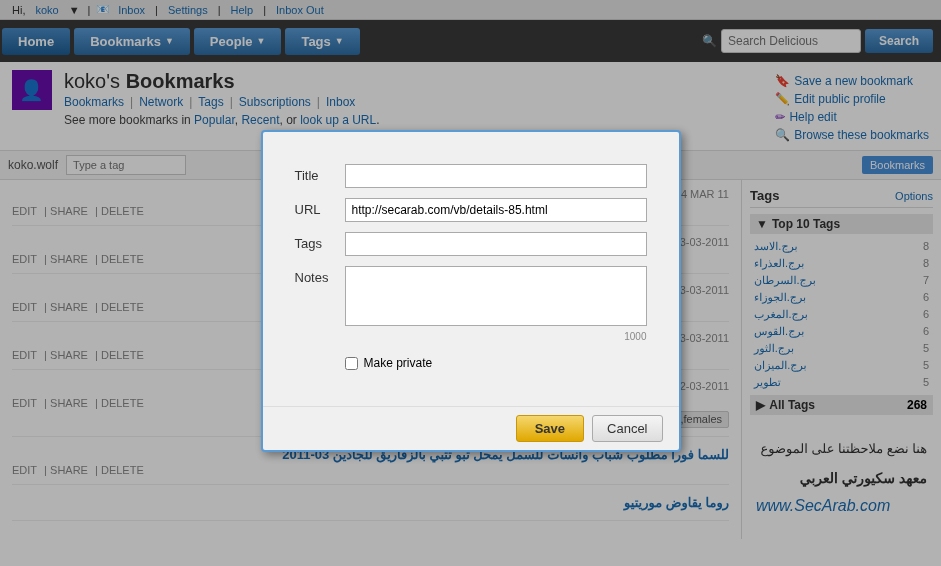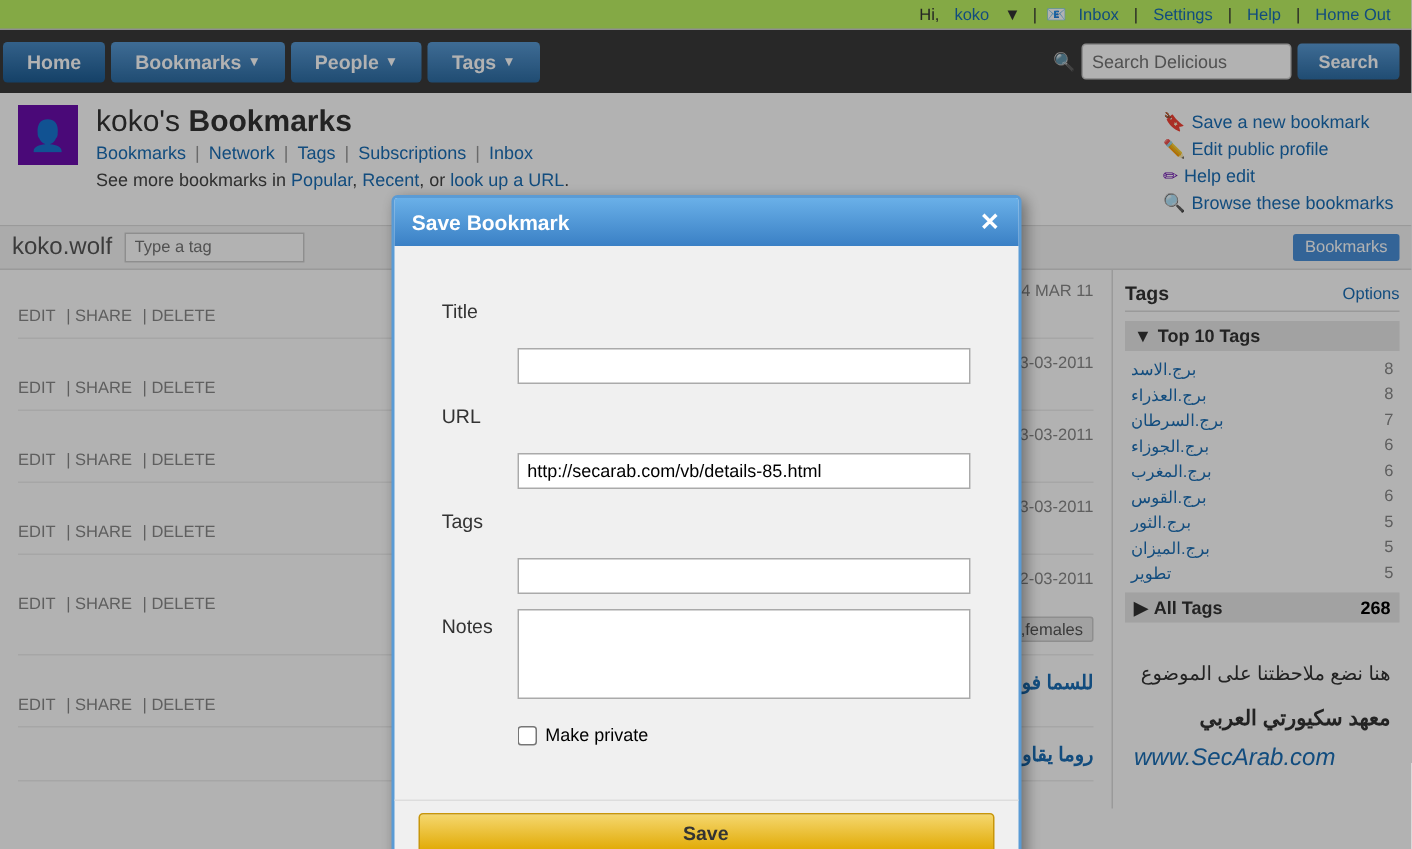--- a/index.html
+++ b/index.html
@@ -1,19 +1,19 @@
 <!DOCTYPE html>
 <html><head>
   <meta charset="utf-8">
   <style>
     * { box-sizing: border-box; margin: 0; padding: 0; }
     body { font-family: Arial, sans-serif; font-size: 12px; background: #fff; width: 941px; min-height: 566px; overflow: hidden; }
 
     
-    #top-bar { background: #bef264; border-bottom: 1px solid #ccc; padding: 3px 8px; display: flex; align-items: center; justify-content: flex-end; font-size: 11px; color: #333; }
+    #top-bar { background: #e5e5e5; border-bottom: 1px solid #ccc; padding: 3px 8px; display: flex; align-items: center; font-size: 11px; color: #333; }
     #top-bar a { color: #1a6eb5; text-decoration: none; margin: 0 4px; }
     #top-bar span { color: #333; margin: 0 2px; }
     .top-bar-user { display: flex; align-items: center; gap: 4px; }
     .top-bar-sep { color: #ccc; margin: 0 3px; }
 
     
     #nav-bar { background: #3a3a3a; display: flex; align-items: center; padding: 0; height: 42px; }
     #logo-area { display: flex; align-items: center; padding: 0 12px; }
     #logo-text { font-size: 20px; font-weight: bold; color: #fff; font-family: Georgia, serif; }
     #logo-from { font-size: 9px; color: #aaa; margin-left: 2px; }
@@ -69,25 +69,25 @@
     
     #modal-overlay { position: fixed; top: 0; left: 0; width: 100%; height: 100%; background: rgba(0,0,0,0.3); z-index: 100; display: flex; align-items: flex-start; justify-content: center; padding-top: 130px; }
     #modal { background: #f0f0f0; border: 2px solid #5a9bd5; border-radius: 4px; width: 420px; box-shadow: 3px 3px 10px rgba(0,0,0,0.4); }
     #modal-header { background: linear-gradient(to bottom, #6ab0e8, #3a80c5); padding: 6px 12px; display: flex; justify-content: space-between; align-items: center; border-radius: 2px 2px 0 0; }
     #modal-title { color: #fff; font-size: 14px; font-weight: bold; }
     #modal-close { color: #fff; font-size: 16px; cursor: pointer; background: none; border: none; font-weight: bold; }
     #modal-body { padding: 32px; }
     .form-row { display: flex; align-items: flex-start; margin-bottom: 10px; }
     .form-label { width: 50px; font-size: 13px; color: #333; padding-top: 4px; }
     .form-field { flex: 1; }
-    .form-field input[type="text"] { width: 100%; padding: 4px 6px; border: 1px solid #aaa; font-size: 12px; margin-top: 36px; }
+    .form-field input[type="text"] { width: 100%; padding: 4px 6px; border: 1px solid #aaa; font-size: 12px; }
     .form-field textarea { width: 100%; height: 60px; padding: 4px 6px; border: 1px solid #aaa; font-size: 12px; resize: none; }
     .char-count { text-align: right; font-size: 10px; color: #888; margin-top: 2px; }
     .make-private { display: flex; align-items: center; gap: 6px; font-size: 12px; padding: 4px 0; margin-left: 50px; }
-    #modal-footer { padding: 8px 16px; display: flex; justify-content: flex-end; gap: 8px; border-top: 1px solid #ddd; flex-direction: column; }
+    #modal-footer { padding: 8px 16px; display: flex; justify-content: flex-end; gap: 8px; border-top: 1px solid #ddd; }
     #save-btn { background: linear-gradient(to bottom, #f5d76e, #e0a800); border: 1px solid #c8960a; color: #333; padding: 5px 18px; font-size: 13px; font-weight: bold; cursor: pointer; border-radius: 3px; }
     #cancel-btn { background: linear-gradient(to bottom, #f5f5f5, #ddd); border: 1px solid #aaa; color: #333; padding: 5px 14px; font-size: 13px; cursor: pointer; border-radius: 3px; }
 
     
     #annotation-svg { position: absolute; top: 55px; left: 0; width: 941px; height: 511px; pointer-events: none; z-index: 50; }
 
     .page-wrapper { position: relative; width: 941px; }
   </style>
 </head>
 <body>
@@ -100,21 +100,21 @@
       <a>koko</a>
       <span>▼</span>
       <span class="top-bar-sep">|</span>
       📧
       <a>Inbox</a>
       <span class="top-bar-sep">|</span>
       <a>Settings</a>
       <span class="top-bar-sep">|</span>
       <a>Help</a>
       <span class="top-bar-sep">|</span>
-      <a>Home Out</a>
+      <a>Inbox Out</a>
     </span>
   </div>
 
   <div id="nav-bar">
     <button class="nav-btn active">Home</button>
     <button class="nav-btn">
       <span>Bookmarks</span>
       <span class="arrow">▼</span>
     </button>
     <button class="nav-btn">
@@ -171,21 +171,21 @@
         <span>Help edit</span>
       </a>
       <a>
         <span style="color:#1a6eb5;">🔍</span>
         <span>Browse these bookmarks</span>
       </a>
     </div>
   </div>
 
   <div id="tag-bar">
-    <span style="font-size:16px;color:#555;">koko.wolf</span>
+    <span style="font-size:12px;color:#555;">koko.wolf</span>
     <input type="text" id="tag-input" placeholder="Type a tag" style="">
     <div id="bookmarks-count-bar">
       <span>Bookmarks</span>
     </div>
   </div>
 
   <div id="main">
     <div id="content">
 
       <div class="bm-entry">
@@ -324,24 +324,20 @@
     <line x1="600" y1="320" x2="550" y2="300" stroke="#333" stroke-width="1.5" marker-end="url(#arrow)"></line>
     <defs>
       <marker id="arrow" markerWidth="8" markerHeight="8" refX="6" refY="3" orient="auto">
         <path d="M0,0 L0,6 L8,3 z" fill="#333"></path>
       </marker>
     </defs>
   </svg>
 
   <div id="modal-overlay">
     <div id="modal">
-      <div id="modal-header">
-        <span id="modal-title">Save Bookmark</span>
-        <button id="modal-close">✕</button>
-      </div>
       <div id="modal-body">
         <div class="form-row">
           <div class="form-label">Title</div>
           <div class="form-field">
             <input type="text" style="">
           </div>
         </div>
         <div class="form-row">
           <div class="form-label">URL</div>
           <div class="form-field">
@@ -351,20 +347,21 @@
         <div class="form-row">
           <div class="form-label">Tags</div>
           <div class="form-field">
             <input type="text" style="">
           </div>
         </div>
         <div class="form-row">
           <div class="form-label">Notes</div>
           <div class="form-field">
             <textarea style=""></textarea>
+            <div class="char-count">1000</div>
           </div>
         </div>
         <div class="make-private">
           <input type="checkbox" style="">
           <label>Make private</label>
         </div>
       </div>
       <div id="modal-footer">
         <button id="save-btn">Save</button>
         <button id="cancel-btn">Cancel</button>

